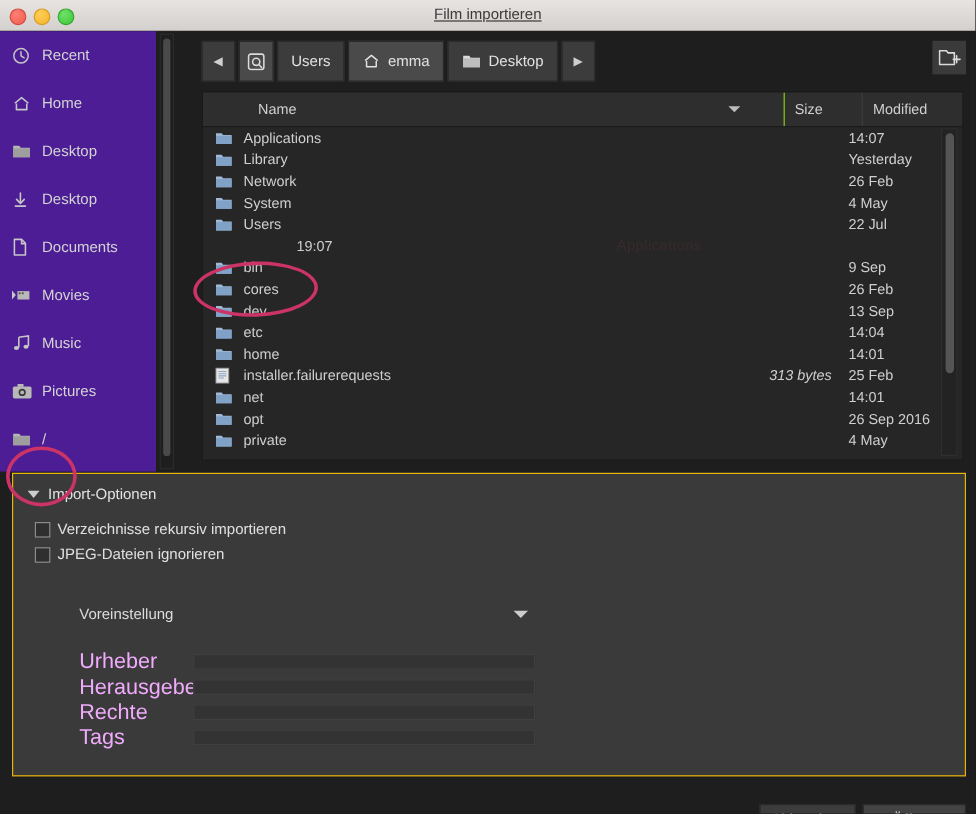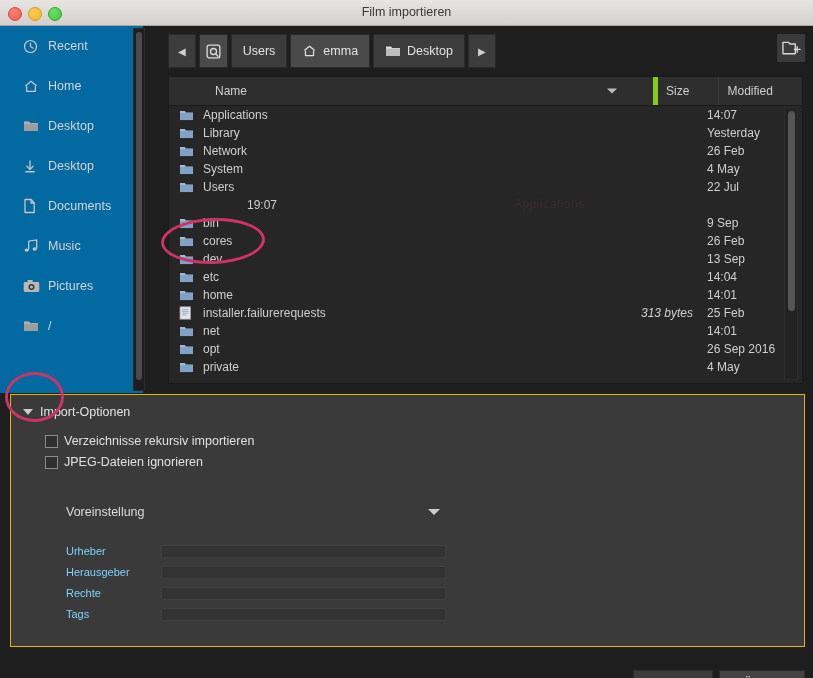--- a/index.html
+++ b/index.html
@@ -18,42 +18,41 @@
   
   #titlebar {
     position: absolute; left: 0; top: 0; width: 813px; height: 26px;
     background: linear-gradient(to bottom, #e7e4e2 0%, #d3d0ce 100%);
     border-bottom: 1px solid #a8a5a3;
     box-sizing: border-box;
   }
   #titlebar .title {
     position: absolute; left: 0; top: 0; width: 813px;
     text-align: center; line-height: 25px;
-    font-size: 12.5px; color: #3a3a3a;
+    font-size: 12.5px; color: #3a3a3a; text-decoration: underline;
   }
   .light {
     position: absolute; top: 7px; width: 12px; height: 12px;
     border-radius: 50%;
   }
   .light.close  { left: 8px;  background: radial-gradient(circle at 35% 30%, #ff7f73, #ee5f50); border: 1px solid #d6483c; }
   .light.min    { left: 28px; background: radial-gradient(circle at 35% 30%, #ffce55, #f4b32c); border: 1px solid #d79b20; }
   .light.max    { left: 48px; background: radial-gradient(circle at 35% 30%, #6fe167, #3ec63a); border: 1px solid #2fa62e; }
 
   
   #body {
     position: absolute; left: 0; top: 26px; width: 813px; height: 652px;
     background: #1e1e1e;
   }
 
   
   #sidebar {
     position: absolute; left: 0; top: 0; width: 130px; height: 367px;
-    background: #0369a1;
+    background: #4c1d95;
     overflow: hidden;
-    padding-left: 13px;
   }
   .side-item {
     position: relative;
     height: 40px; line-height: 40px;
     padding-left: 10px;
     font-size: 12.5px;
     color: #d3d3d3;
     white-space: nowrap;
     display: flex; align-items: center;
   }
@@ -121,21 +120,21 @@
     border-bottom: 1px solid #1a1a1a;
     display: flex; align-items: center;
     font-size: 12px; color: #cfcfcf;
   }
   .col-name { width: 460px; padding-left: 10px; box-sizing: border-box; position: relative; margin-left: 36px; }
   .col-name .sortarrow {
     position: absolute; right: 12px; top: 50%; transform: translateY(-50%);
     width: 0; height: 0; border-left: 5px solid transparent; border-right: 5px solid transparent;
     border-top: 5px solid #bcbcbc;
   }
-  .col-size { width: 70px; padding-left: 8px; box-sizing: border-box; border-left: 5px solid #84cc16; height: 28px; line-height:28px;margin-left:24px; }
+  .col-size { width: 70px; padding-left: 8px; box-sizing: border-box; border-left: 1px solid #84cc16; height: 28px; line-height:28px;margin-left:24px; }
   .col-mod  { width: 90px; padding-left: 8px; box-sizing: border-box; border-left: 1px solid #3c3c3c; height: 28px; line-height:28px; }
 
   #rows { position: relative; }
   .frow {
     display: flex; align-items: center;
     height: 18px; font-size: 12px; color: #cfcfcf;
   }
   .frow .c-name { width: 460px; padding-left: 10px; box-sizing: border-box; display: flex; align-items: center; }
   .frow .c-name .fico { width: 18px; height: 14px; margin-right: 6px; flex: none; display:flex; align-items:center; }
   .frow .c-size { width: 70px; box-sizing: border-box; text-align: right; padding-right: 6px; font-style: italic; }
@@ -166,21 +165,21 @@
     position: absolute; left: 12px; top: 10px;
     display: flex; align-items: center;
     font-size: 12.5px; color: #e2e2e2;
   }
   #opt-header .tri {
     width: 0; height: 0; margin-right: 7px;
     border-left: 5px solid transparent; border-right: 5px solid transparent;
     border-top: 6px solid #cdcdcd;
   }
   .chkrow {
-    position: absolute; left: 34px;
+    position: absolute; left: 18px;
     display: flex; align-items: flex-end;
     font-size: 12.5px; color: #e0e0e0;
   }
   .cbox {
     width: 13px; height: 13px; margin-right: 6px; flex: none;
     background: #2f2f2f;
     border: 1px solid #8c8c8c;
     box-sizing: border-box;
     position: relative;
   }
@@ -199,21 +198,21 @@
   }
   #preset-row .tri {
     width: 0; height: 0;
     border-left: 6px solid transparent; border-right: 6px solid transparent;
     border-top: 6px solid #cdcdcd; margin-right: 6px;
   }
 
   .metarow {
     position: absolute; left: 55px; height: 18px;
     display: flex; align-items: center;
-    font-size: 11px; color: #7dd3fc;
+    font-size: 18px; color: #f0abfc;
   }
   .metarow .mlabel { width: 95px; flex: none; }
   .metarow .minput {
     width: 285px; height: 13px;
     background: #333333;
     border: 1px solid #3f3f3f;
     box-sizing: border-box;
   }
 
   
@@ -298,20 +297,31 @@
     <div class="side-item">
       <span class="ico">
         <svg width="13" height="16" viewBox="0 0 13 16">
             <path d="M2 1.5h6l3.2 3.2V14.5H2z" fill="none" stroke="#c6c6c6" stroke-width="1.3" stroke-linejoin="round"></path>
             <path d="M8 1.7v3.3h3.1" fill="none" stroke="#c6c6c6" stroke-width="1.3"></path>
           </svg>
       </span>
       <span class="lbl">Documents</span>
     </div>
 
+    <div class="side-item">
+      <span class="ico">
+        <svg width="18" height="12" viewBox="0 0 18 12">
+            <path d="M0 2l3.2 3.8L0 9.6z" fill="#c6c6c6"></path>
+            <rect x="4.5" y="2.6" width="10" height="7" fill="#b8b8b8"></rect>
+            <rect x="5.6" y="3.6" width="1.6" height="1.6" fill="#555"></rect>
+            <rect x="8.2" y="3.6" width="1.6" height="1.6" fill="#555"></rect>
+          </svg>
+      </span>
+      <span class="lbl">Movies</span>
+    </div>
 
     <div class="side-item">
       <span class="ico">
         <svg width="17" height="15" viewBox="0 0 17 16">
             <path d="M5.5 2.2L14 1v9" stroke="#c6c6c6" stroke-width="1.4" fill="none"></path>
             <path d="M5.5 2.2v9" stroke="#c6c6c6" stroke-width="1.4" fill="none"></path>
             <ellipse cx="3.4" cy="11.8" rx="2.3" ry="1.8" fill="#c6c6c6"></ellipse>
             <ellipse cx="11.9" cy="10.6" rx="2.3" ry="1.8" fill="#c6c6c6"></ellipse>
           </svg>
       </span>

